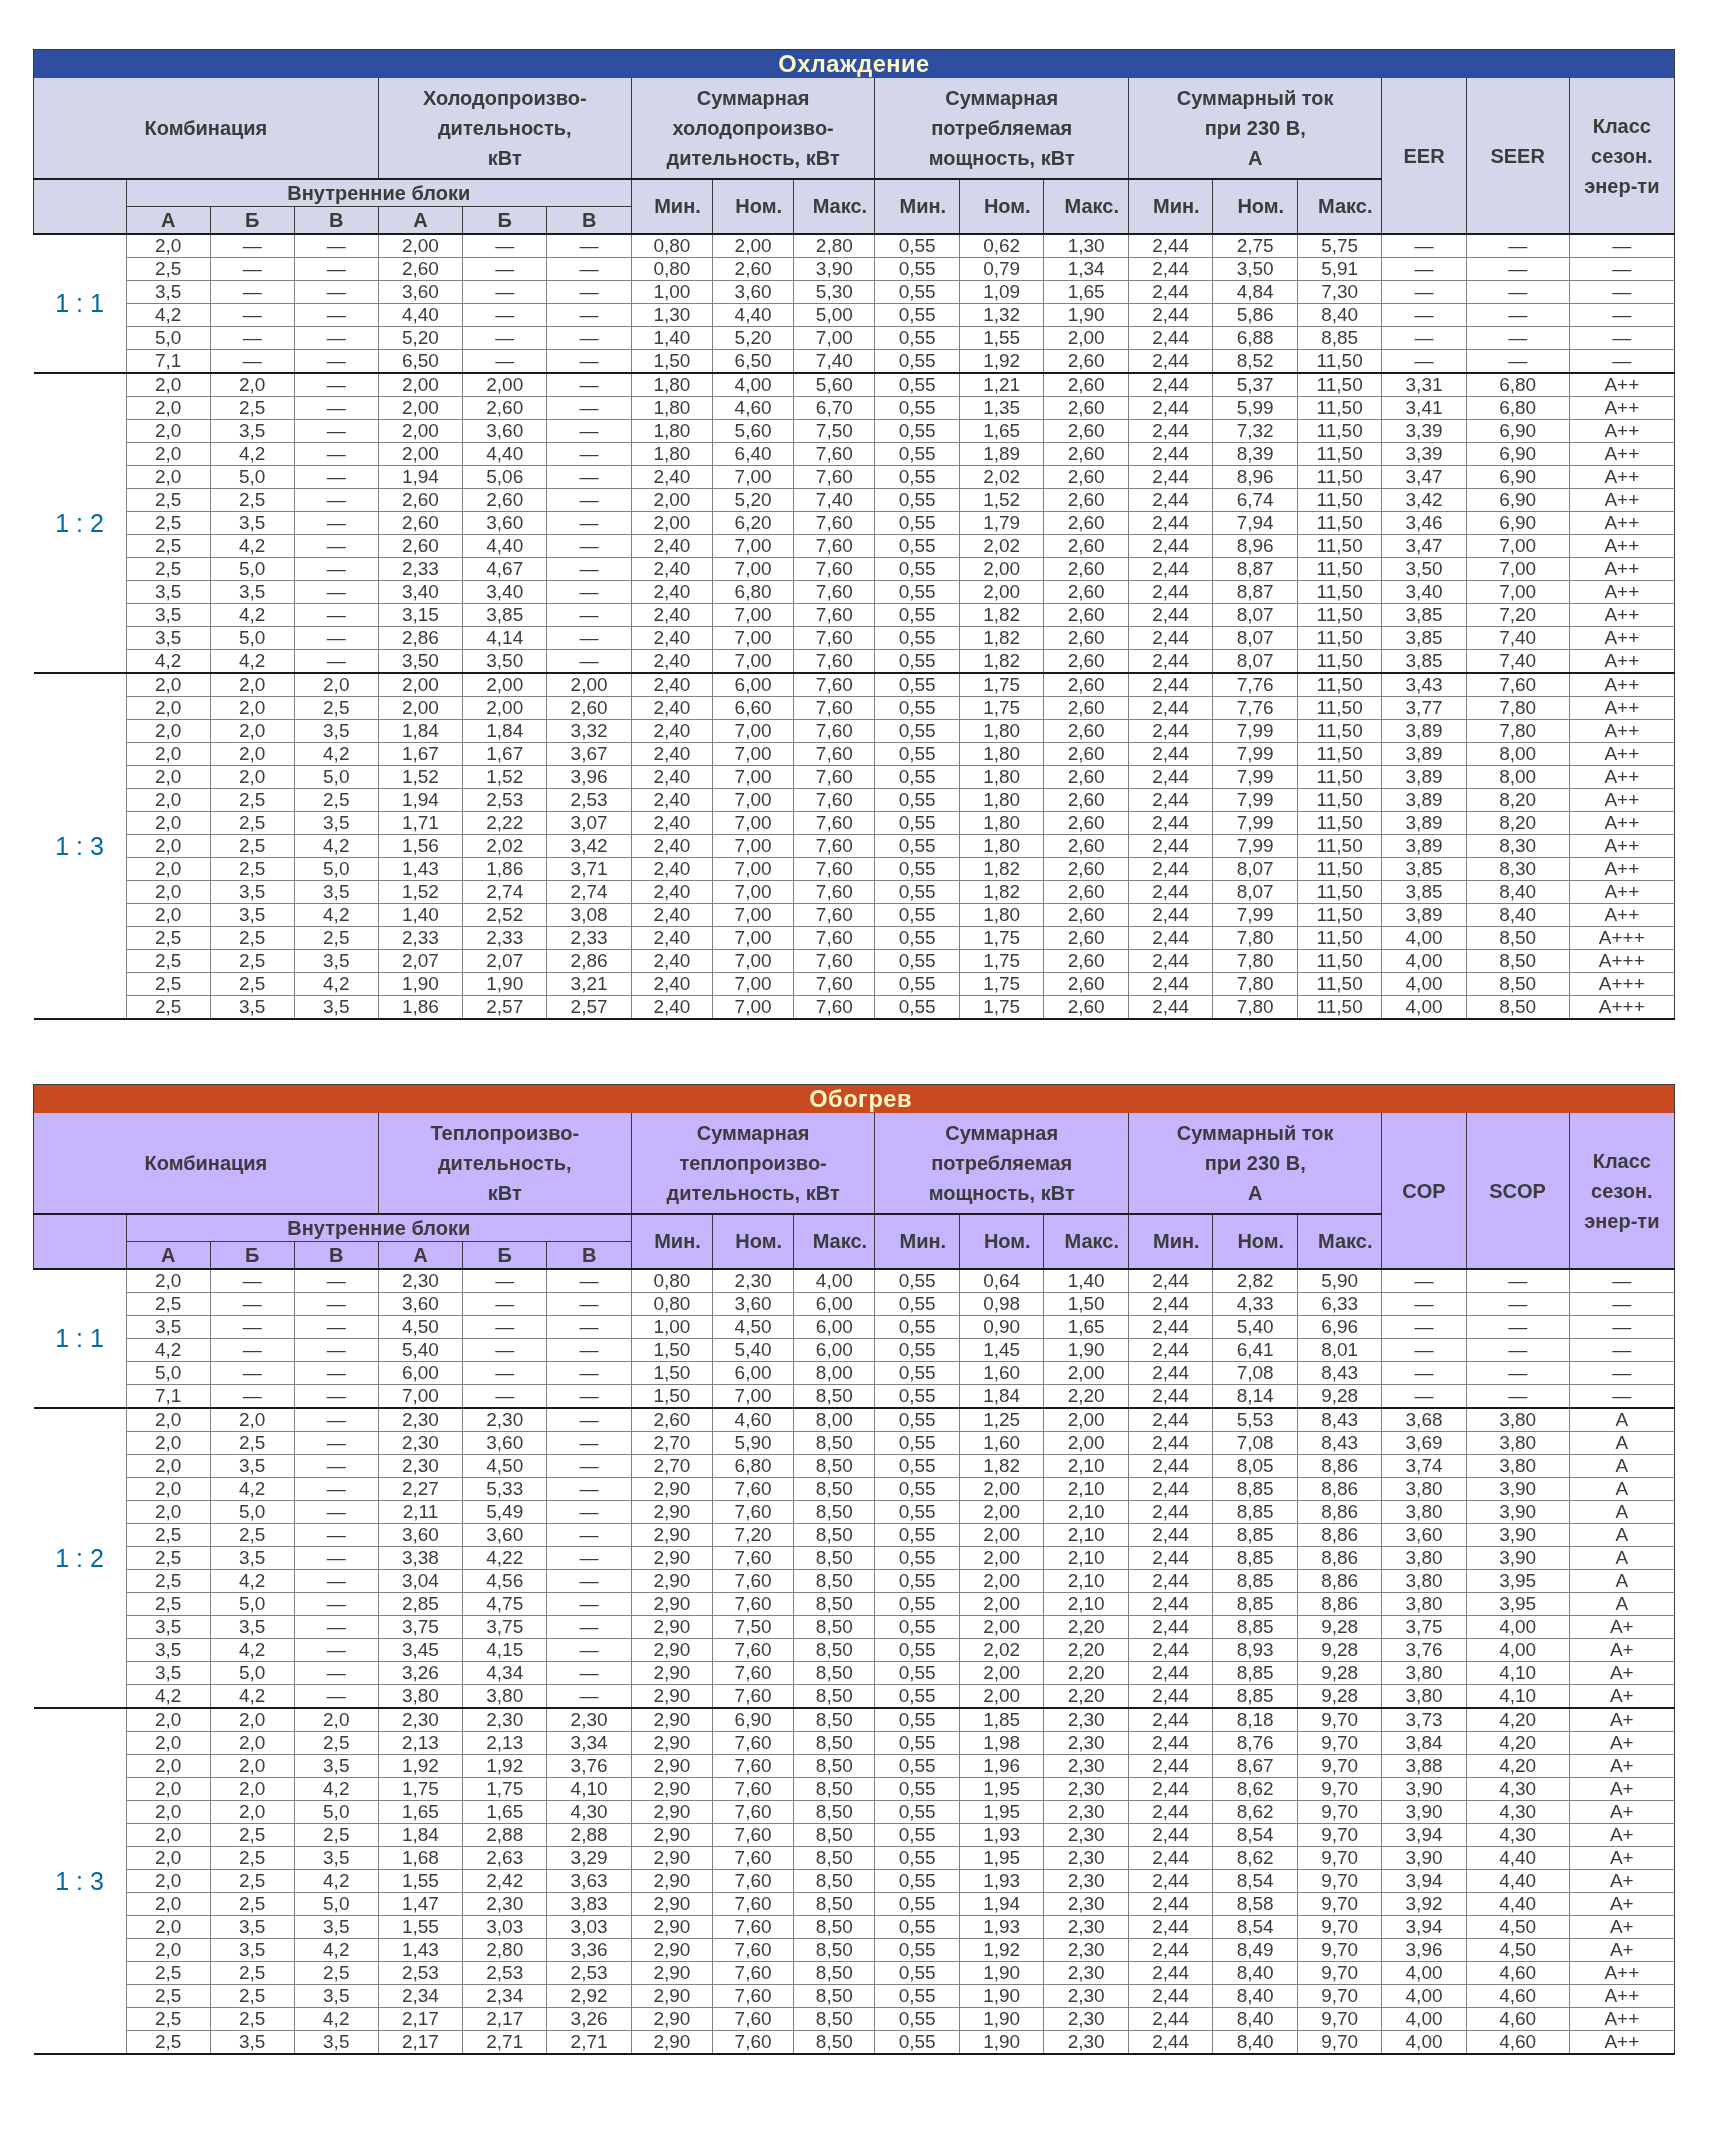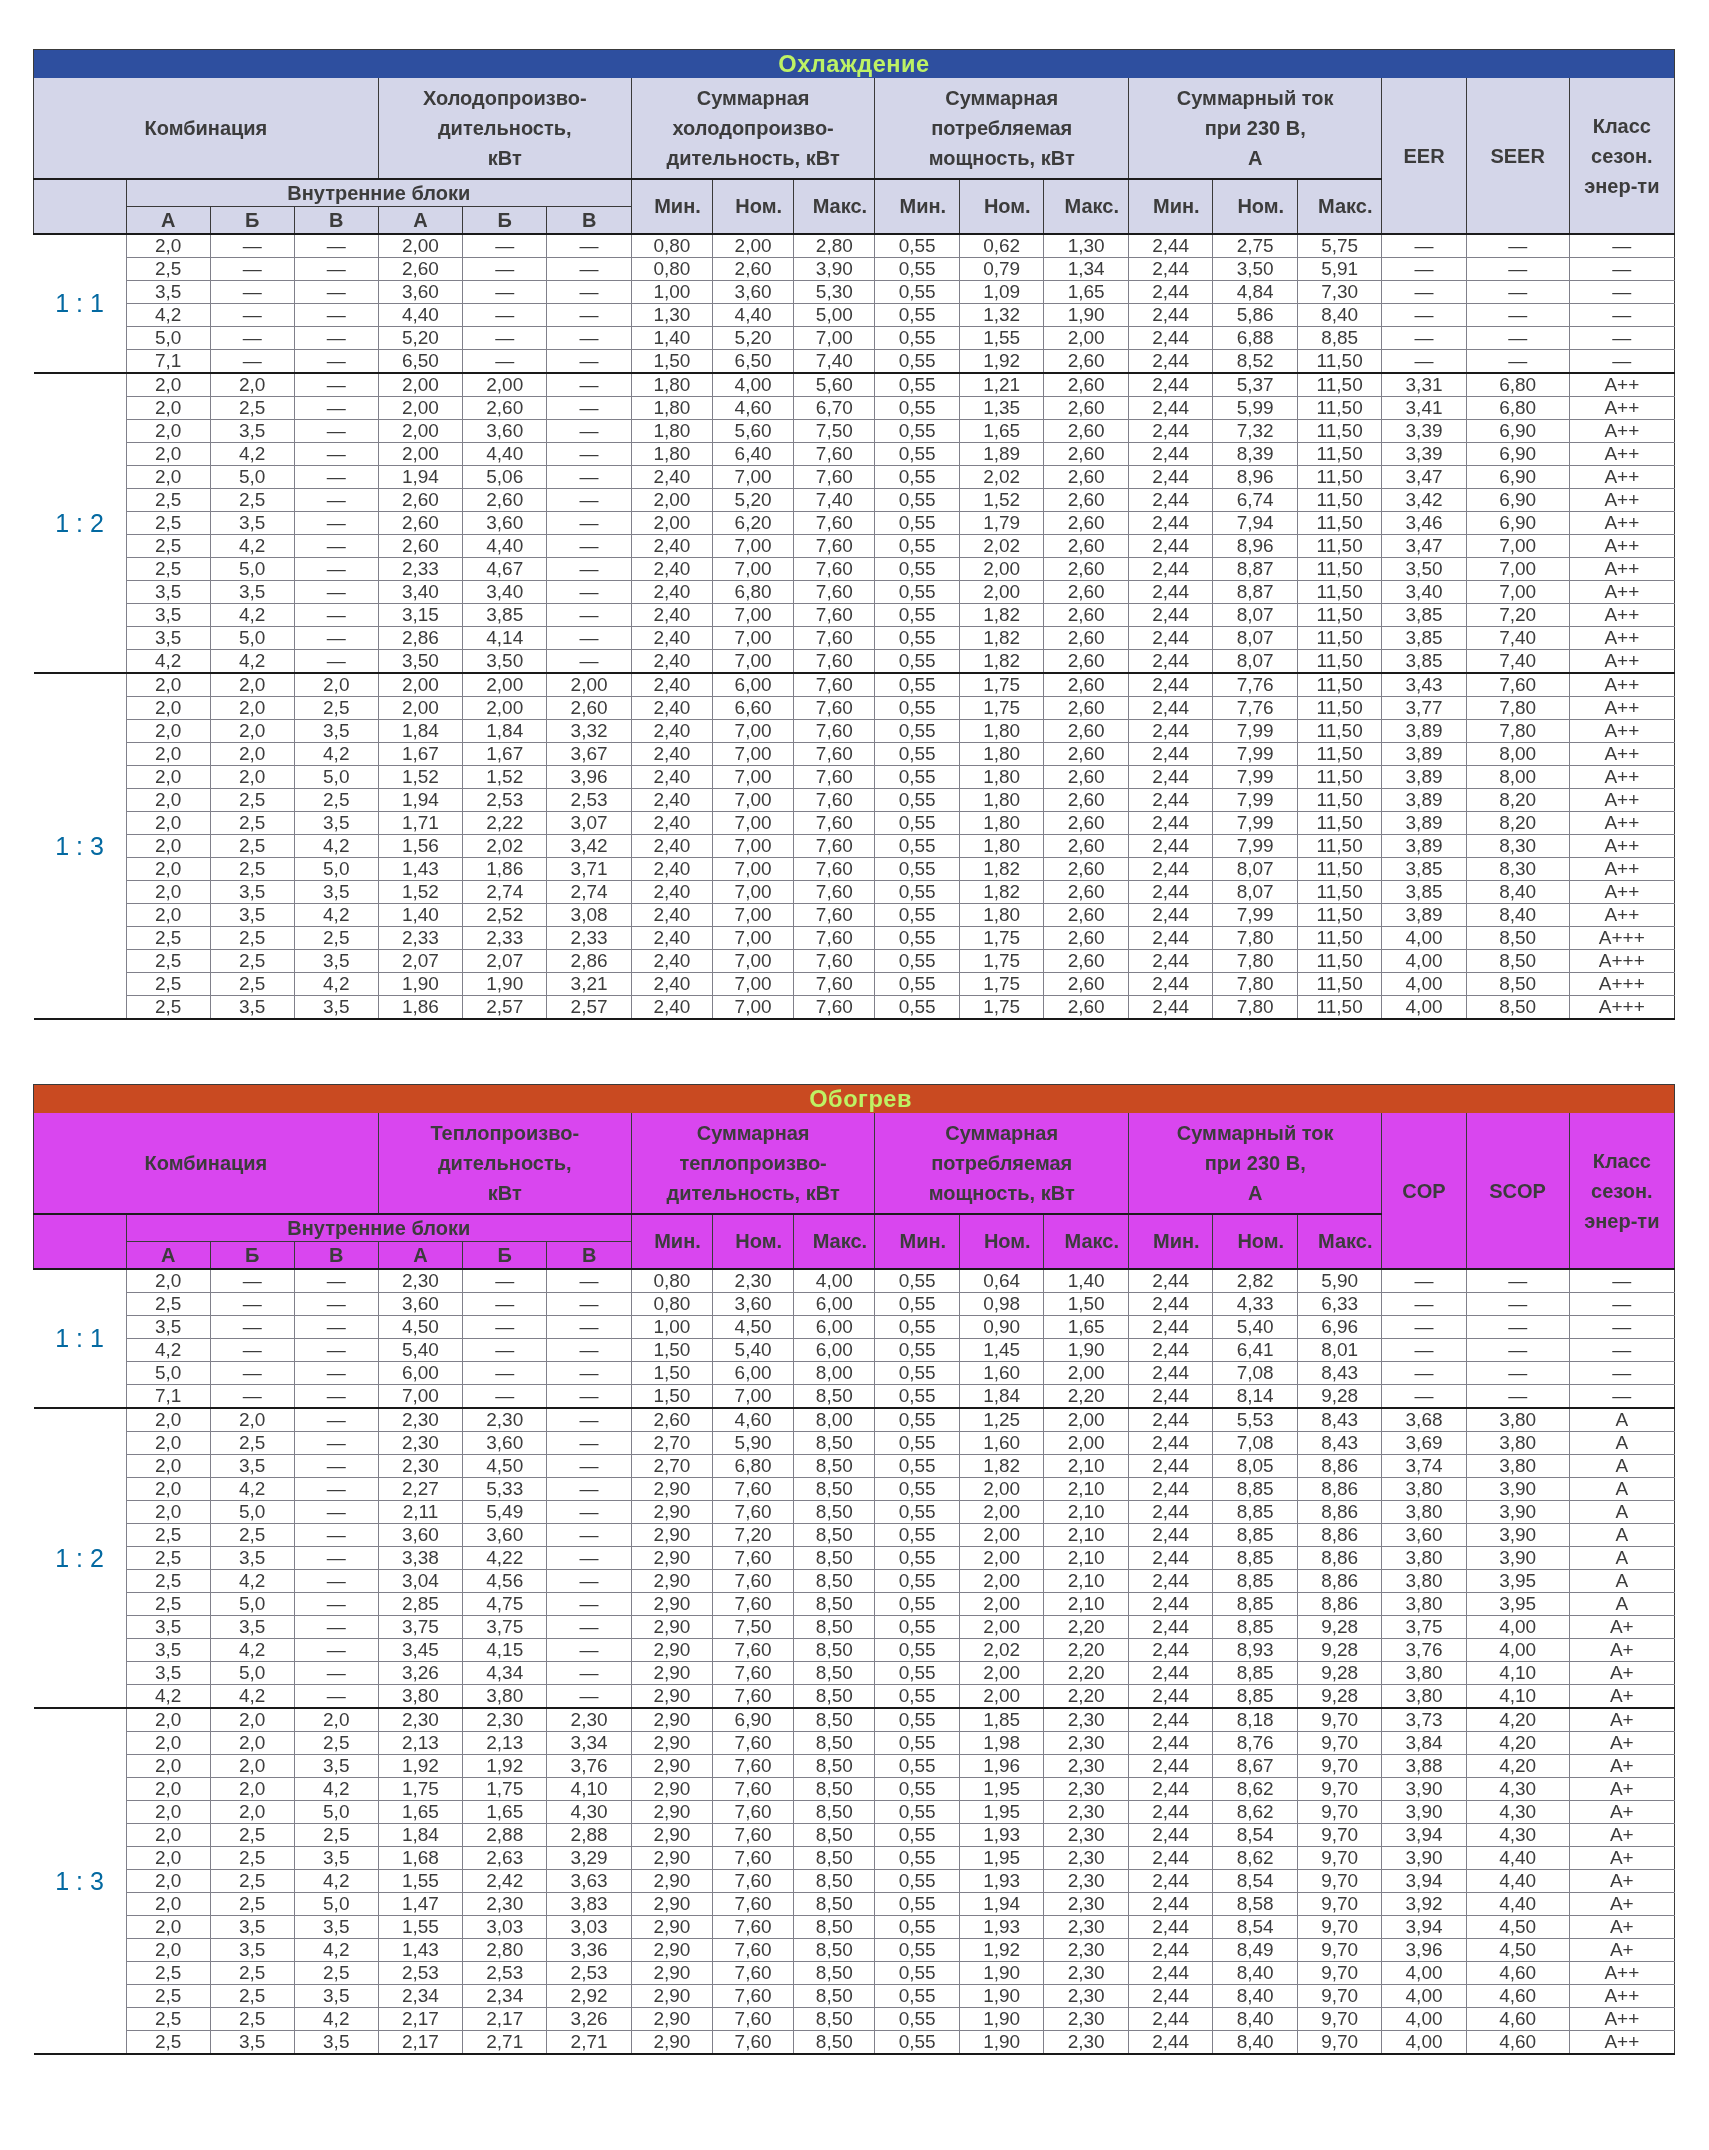--- a/index.html
+++ b/index.html
@@ -15,27 +15,27 @@
     width:1642px; margin-left:33px; border-collapse:collapse; table-layout:fixed;
   }
   table.spec.first { margin-top:49px; }
   table.spec.second { margin-top:64px; }
   table.spec { border-bottom:2.8px solid #191919; }
 
   
   th { font-weight:bold; padding:0 2.8px; text-align:center; vertical-align:middle;
        white-space:pre-line; border:1.4px solid #3a3a3a; }
   th.bar {
-    height:28px; color:#bef264; font-weight:bold; font-size:23.6px; letter-spacing:0.5px;
+    height:28px; color:#fef9c3; font-weight:bold; font-size:23.6px; letter-spacing:0.5px;
     border-bottom:none; white-space:normal;
   }
   .t-cool th.bar { background:#2e4f9f; }
   .t-heat th.bar { background:#c94a21;padding-left:16px; }
   .t-cool thead th:not(.bar) { background:#d4d6e9; }
-  .t-heat thead th:not(.bar) { background:#d946ef; }
+  .t-heat thead th:not(.bar) { background:#c4b5fd; }
   tr.h1 th { height:100px; font-size:20px; line-height:1.5; border-top:none; border-bottom:2.4px solid #1c1c1c; }
   tr.h2 th { height:26px; font-size:20px; }
   tr.h3 th { height:26px; font-size:20px; }
   th.mnm { font-size:20px;padding-left:14px; }
   th.hb  { border-bottom:2.8px solid #191919; }
 
   
   tbody td {
     height:21.7px; padding:0 1.9px; text-align:center; vertical-align:middle;
     font-size:19px; color:#3c3c3c;

